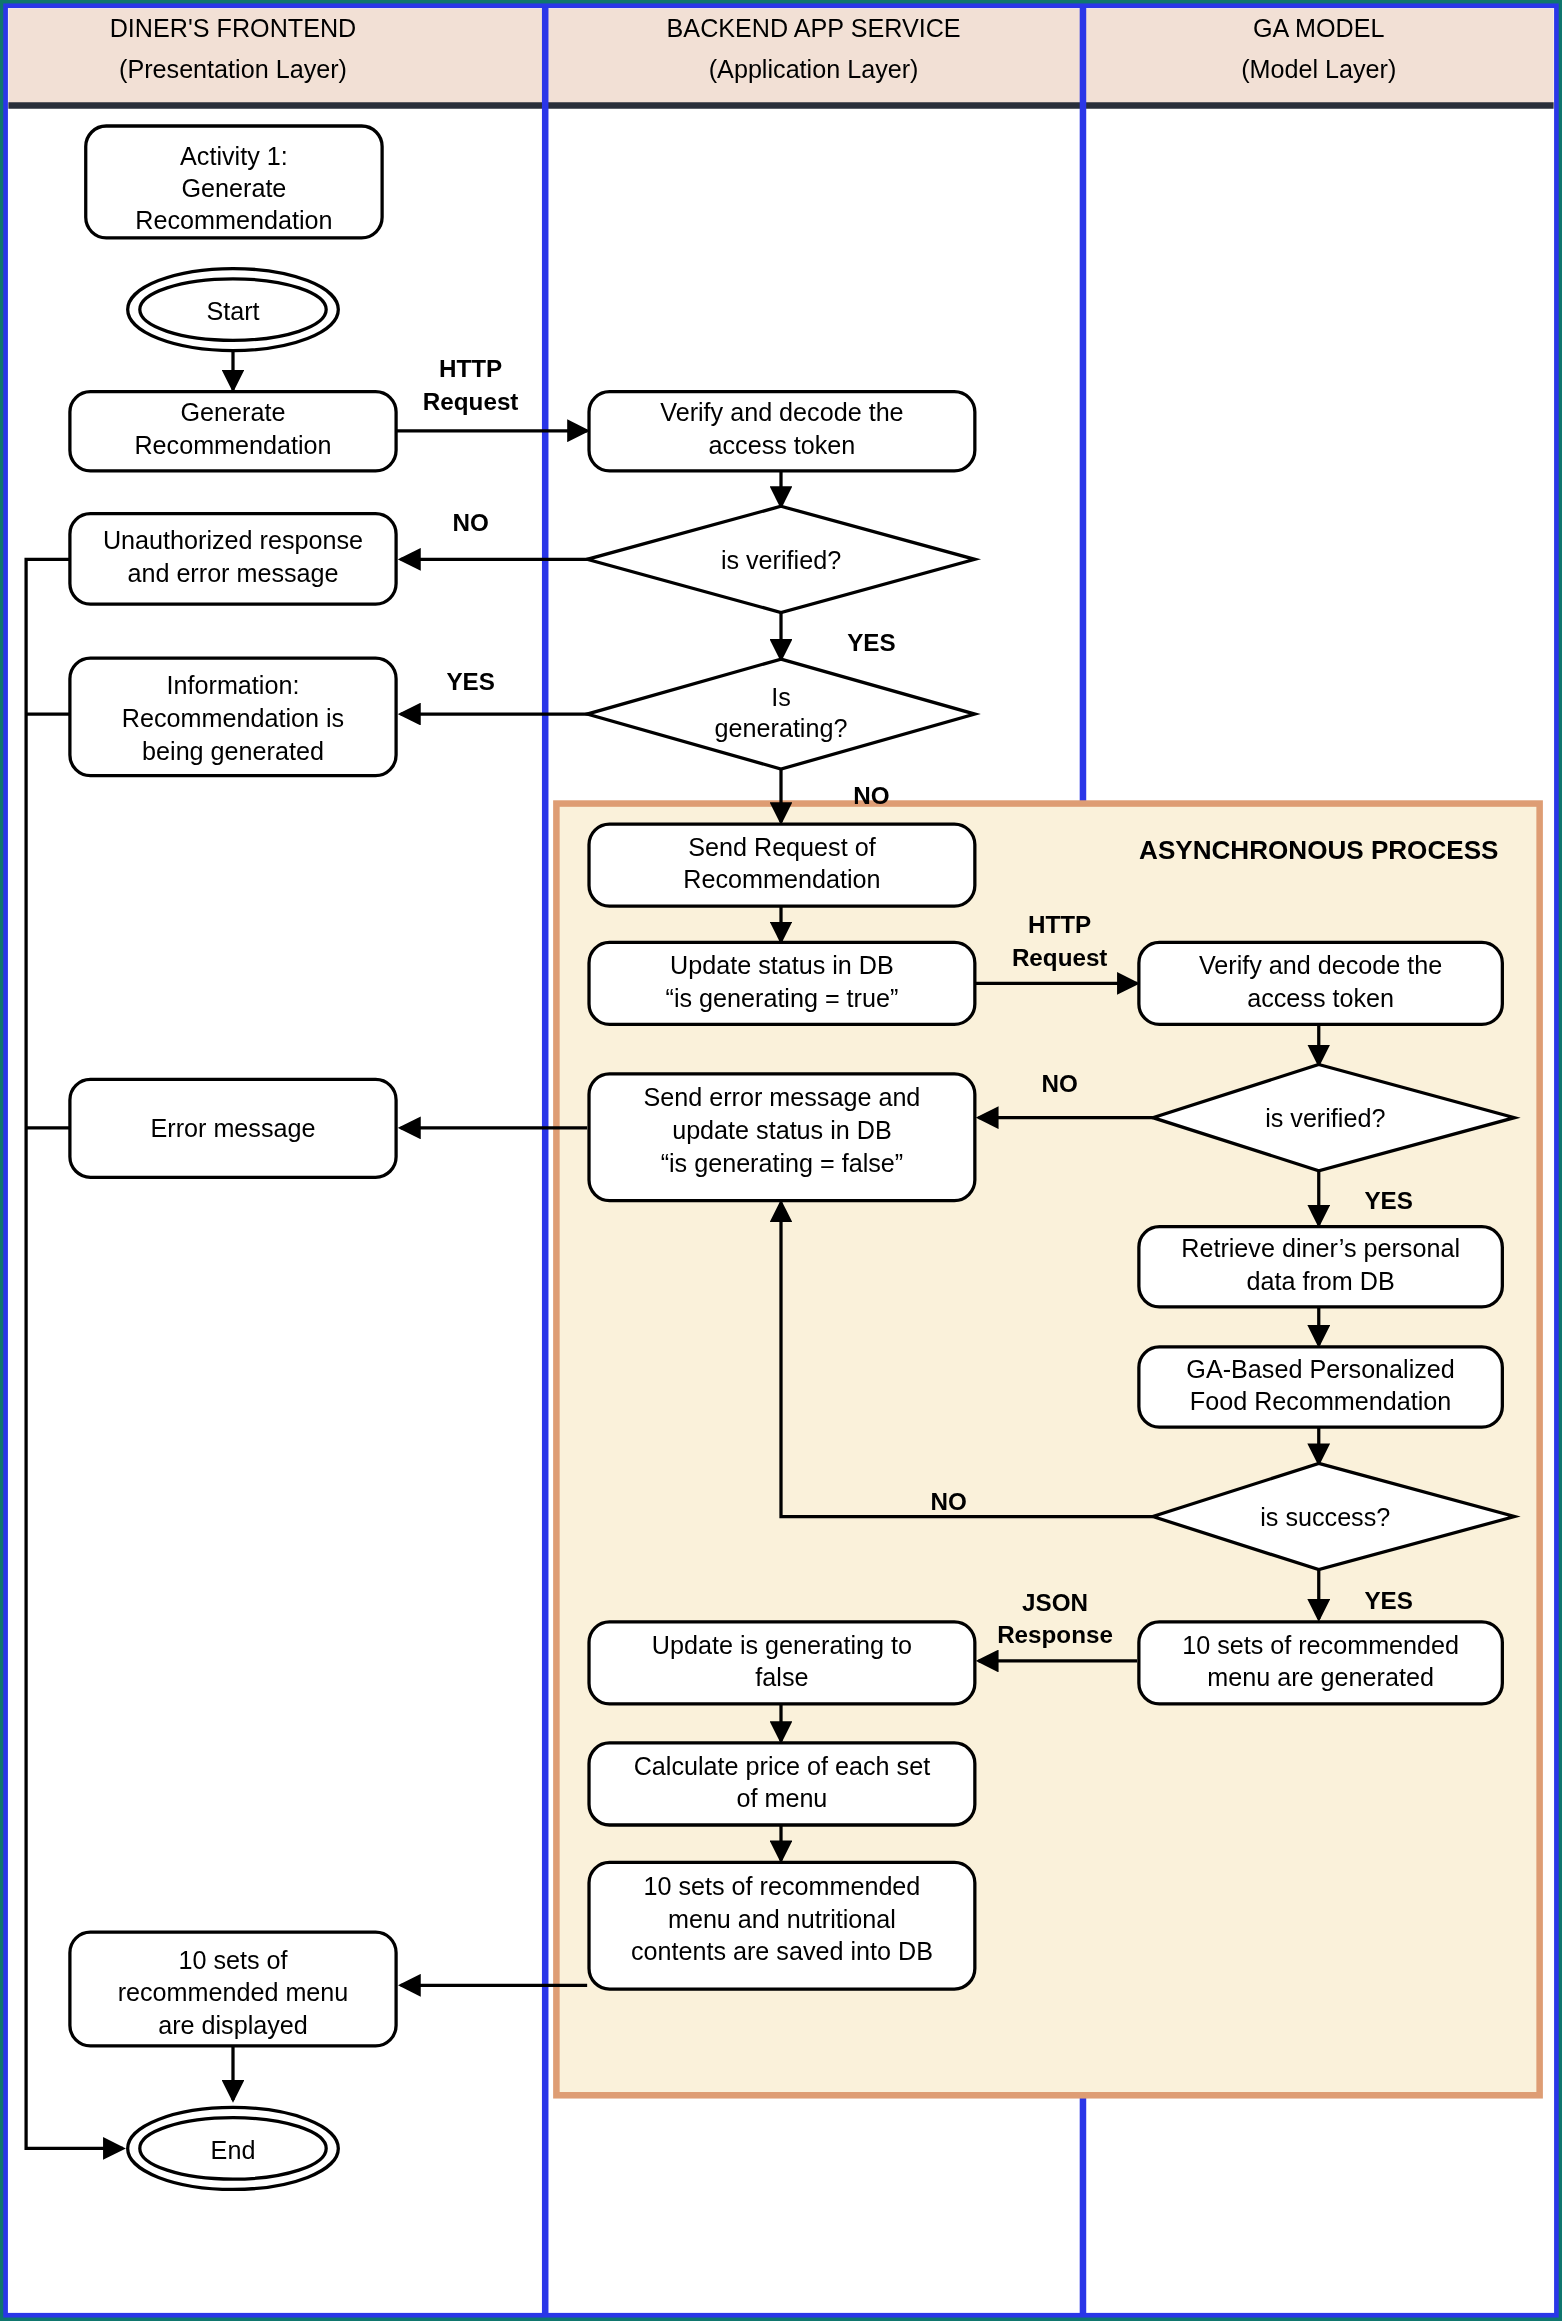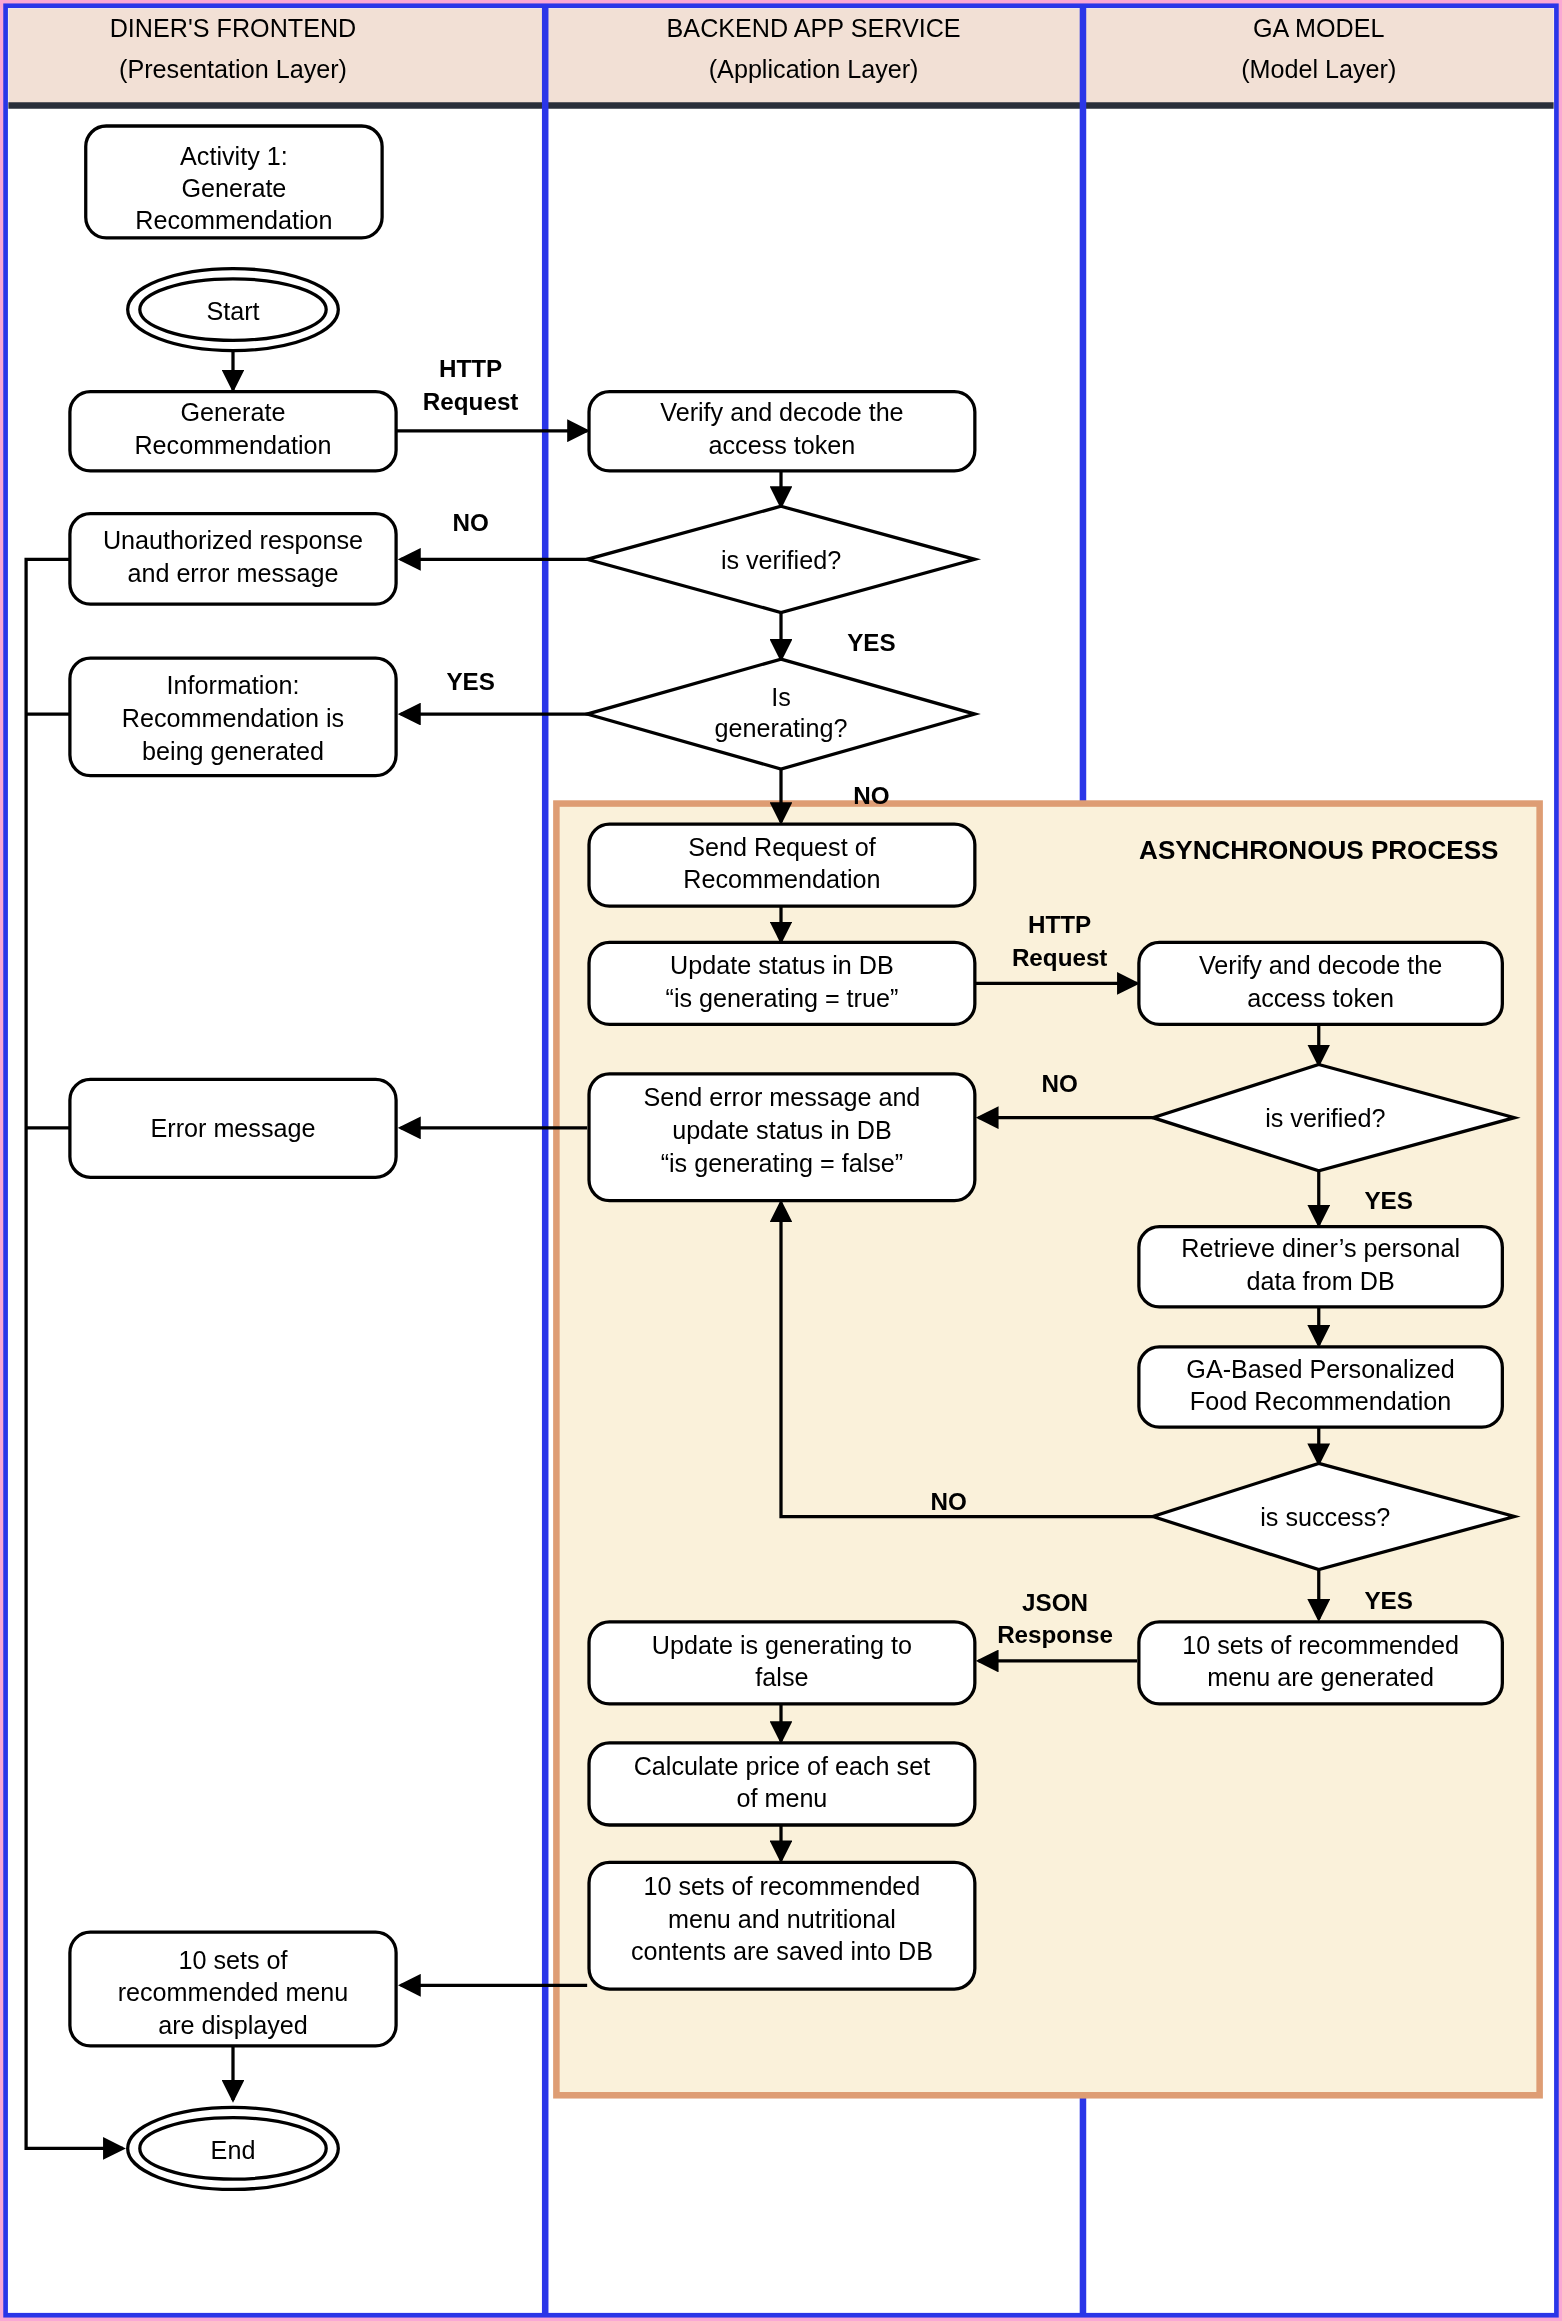--- a/index.html
+++ b/index.html
@@ -7,21 +7,21 @@
     padding: 0;
     background: #ffffff;
   }
   body {
     font-family: "Liberation Sans", sans-serif;
   }
   #page {
     position: relative;
     width: 1562px;
     height: 2321px;
-    background: #f9a8d4;
+    background: #0f766e;
     overflow: hidden;
   }
   svg#diagram {
     position: absolute;
     left: 0;
     top: 0;
     width: 1562px;
     height: 2321px;
   }
   .lane-header-text {

